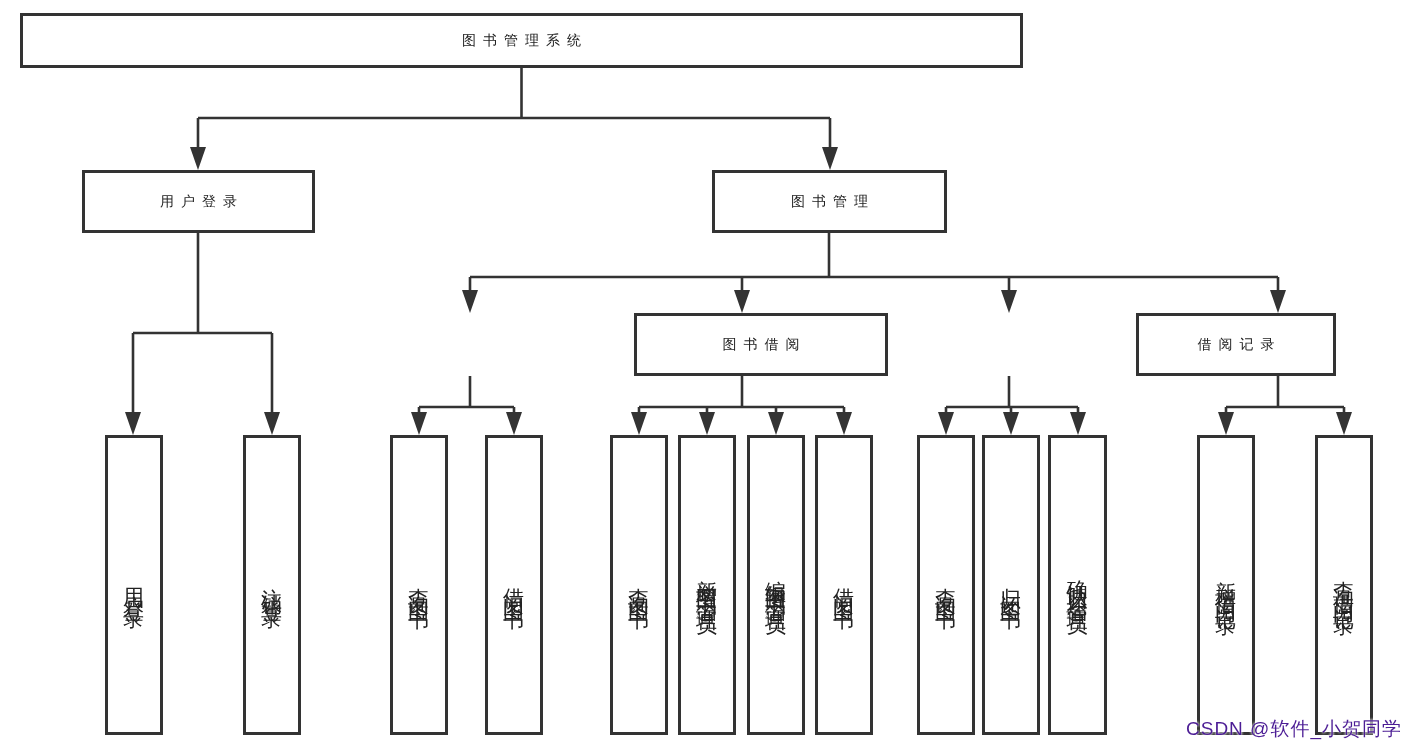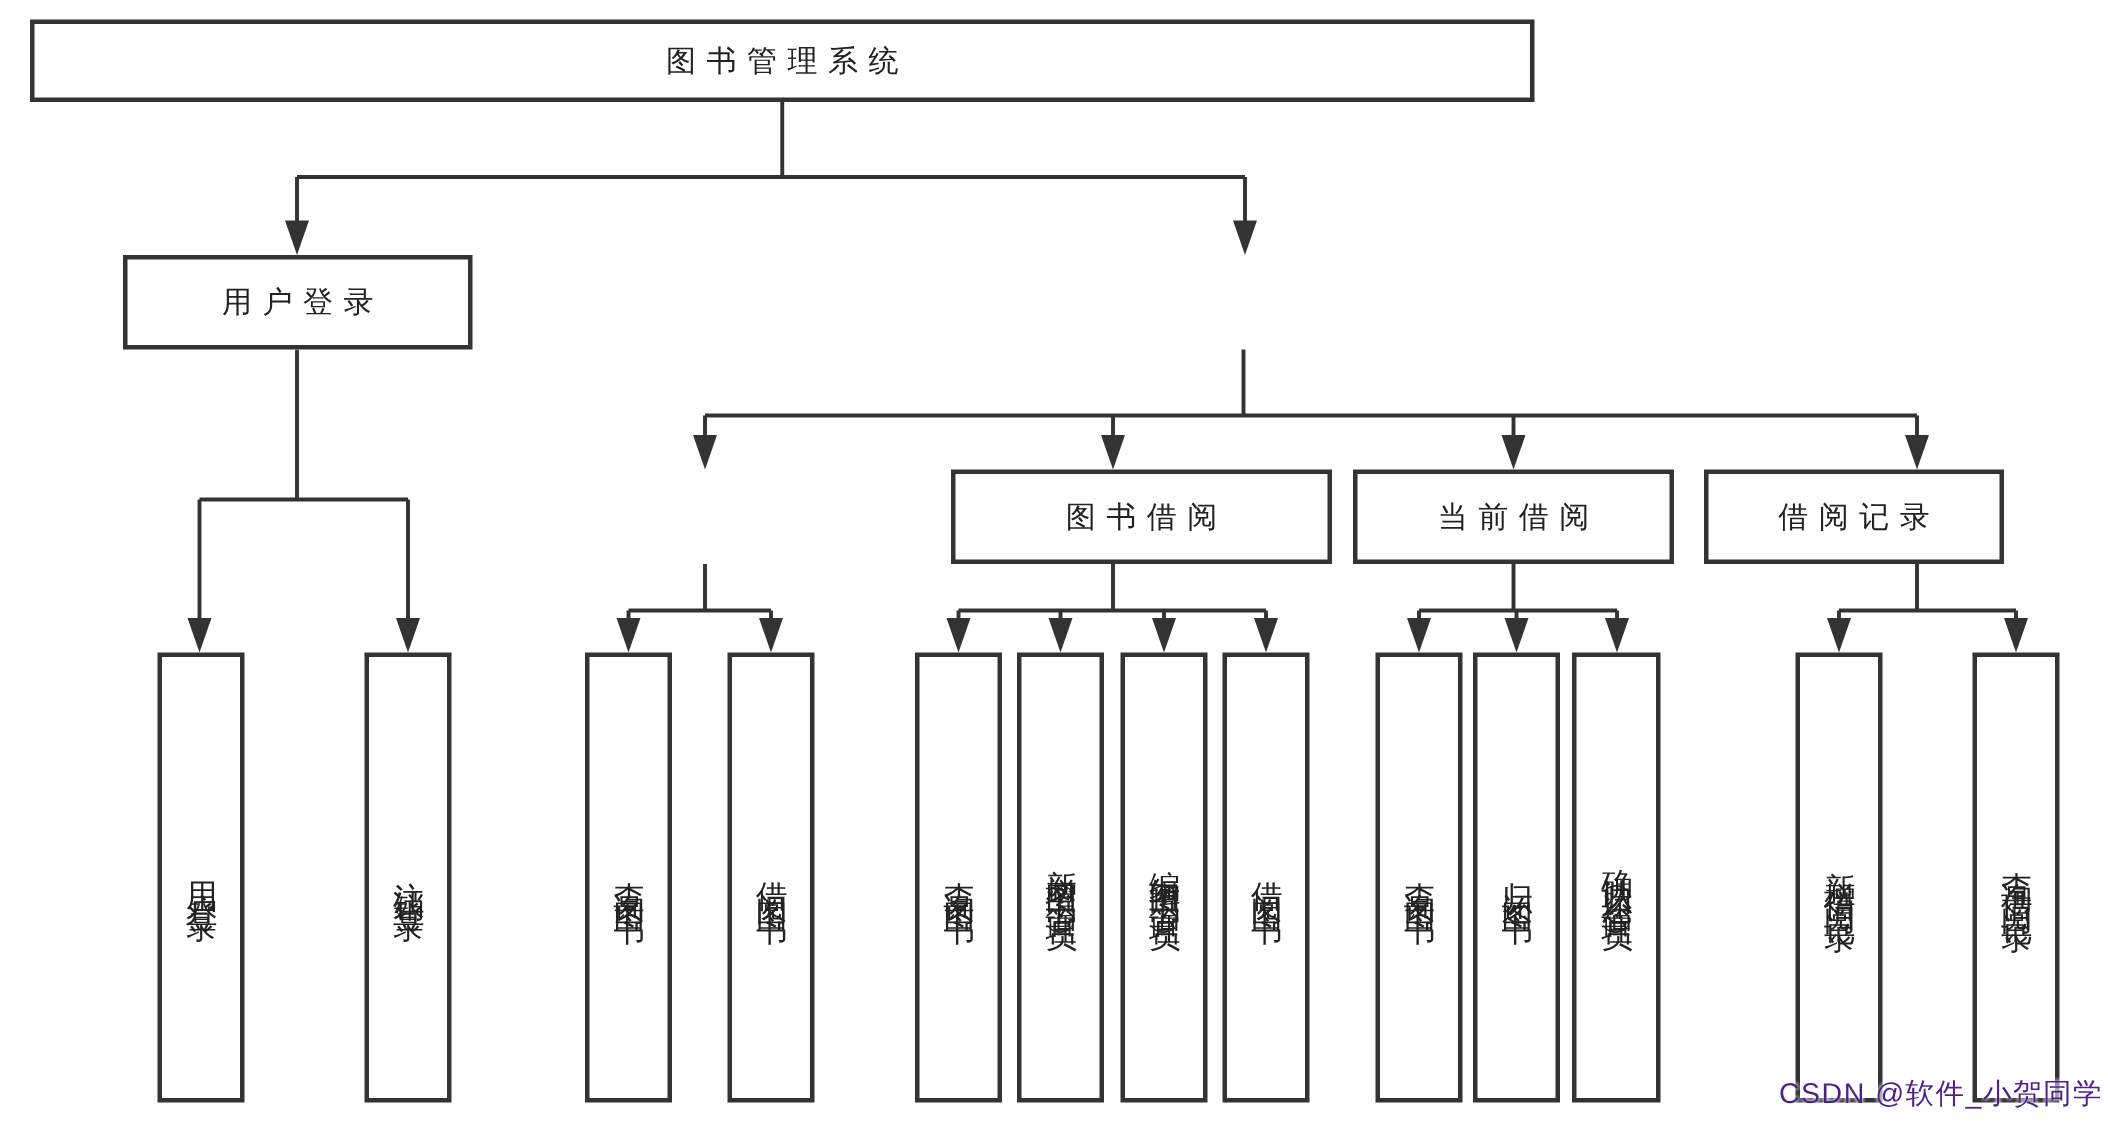--- a/index.html
+++ b/index.html
@@ -23,21 +23,21 @@
     box-sizing: border-box;
     border: 3px solid #333333;
     background: #ffffff;
     display: flex;
     align-items: center;
     justify-content: center;
     color: #222222;
     z-index: 2;
   }
   .hlabel {
-    font-size: 20px;
+    font-size: 14px;
     letter-spacing: 7px;
     text-indent: 7px;      
     white-space: nowrap;
   }
   .root  { left: 20px;  top: 13px;  width: 1003px; height: 55px; font-size: 22px; }
   .lv2   { top: 170px; height: 63px; }
   .lv3   { top: 313px; height: 63px; }
   .leaf  { top: 435px; height: 300px; width: 58px; }
   .vlabel {
     writing-mode: vertical-rl;
@@ -132,27 +132,27 @@
     </g>
   </svg>
 
   <div class="box root">
     <span class="hlabel">图书管理系统</span>
   </div>
 
   <div class="box lv2" style="left:82px; width:233px;">
     <span class="hlabel">用户登录</span>
   </div>
+  <div class="box lv2" style="left:712px; width:235px;">
+    <span class="hlabel">图书管理</span>
+  </div>
 
   <div class="box lv3" style="left:634px; width:254px;">
     <span class="hlabel">图书借阅</span>
   </div>
-  <div class="box lv3" style="left:902px; width:214px;">
-    <span class="hlabel">当前借阅</span>
-  </div>
   <div class="box lv3" style="left:1136px; width:200px;">
     <span class="hlabel">借阅记录</span>
   </div>
 
   <div class="box leaf" style="left:105px;">
     <span class="vlabel">用户登录</span>
   </div>
   <div class="box leaf" style="left:243px;">
     <span class="vlabel">注销登录</span>
   </div>

